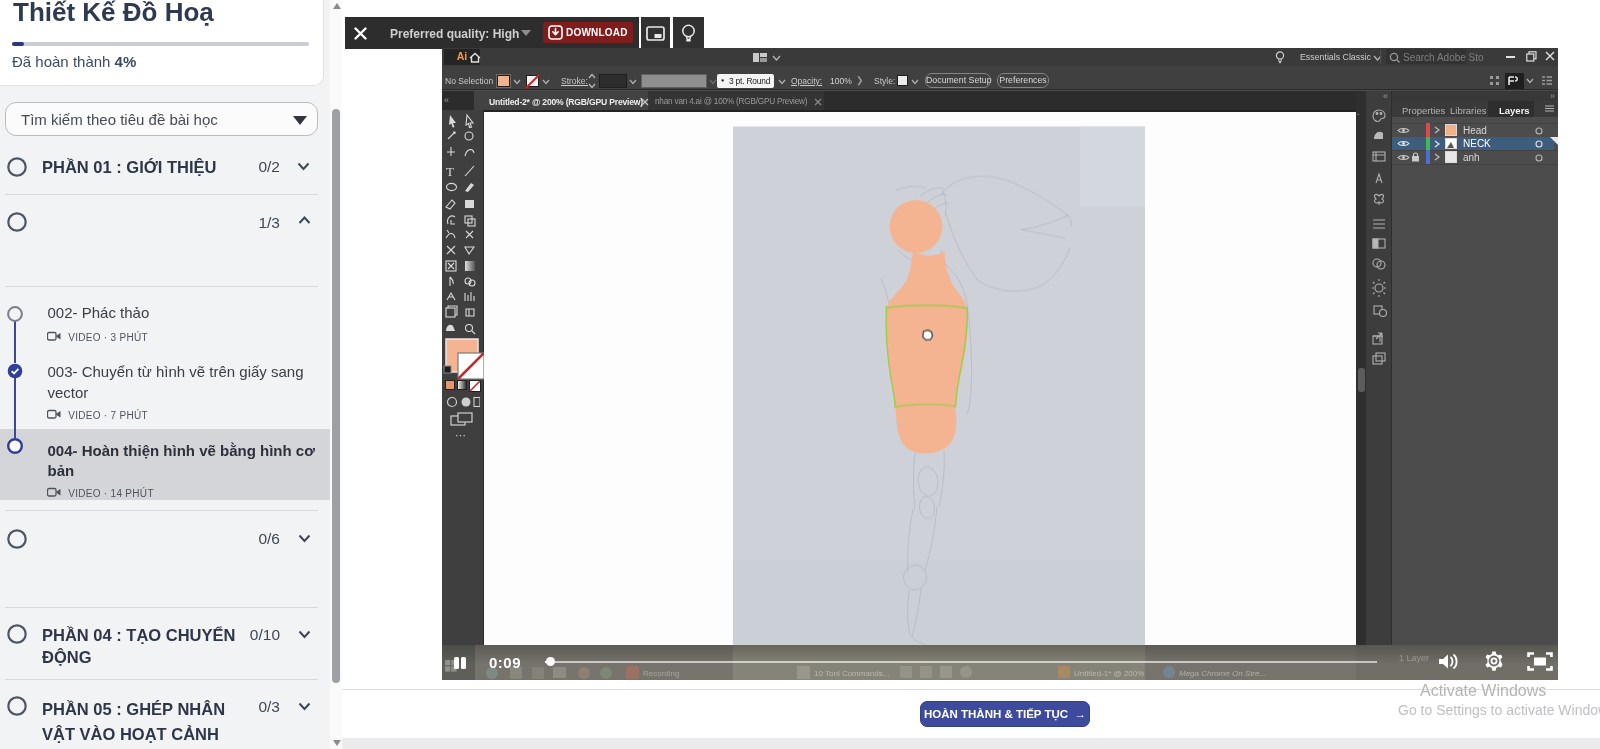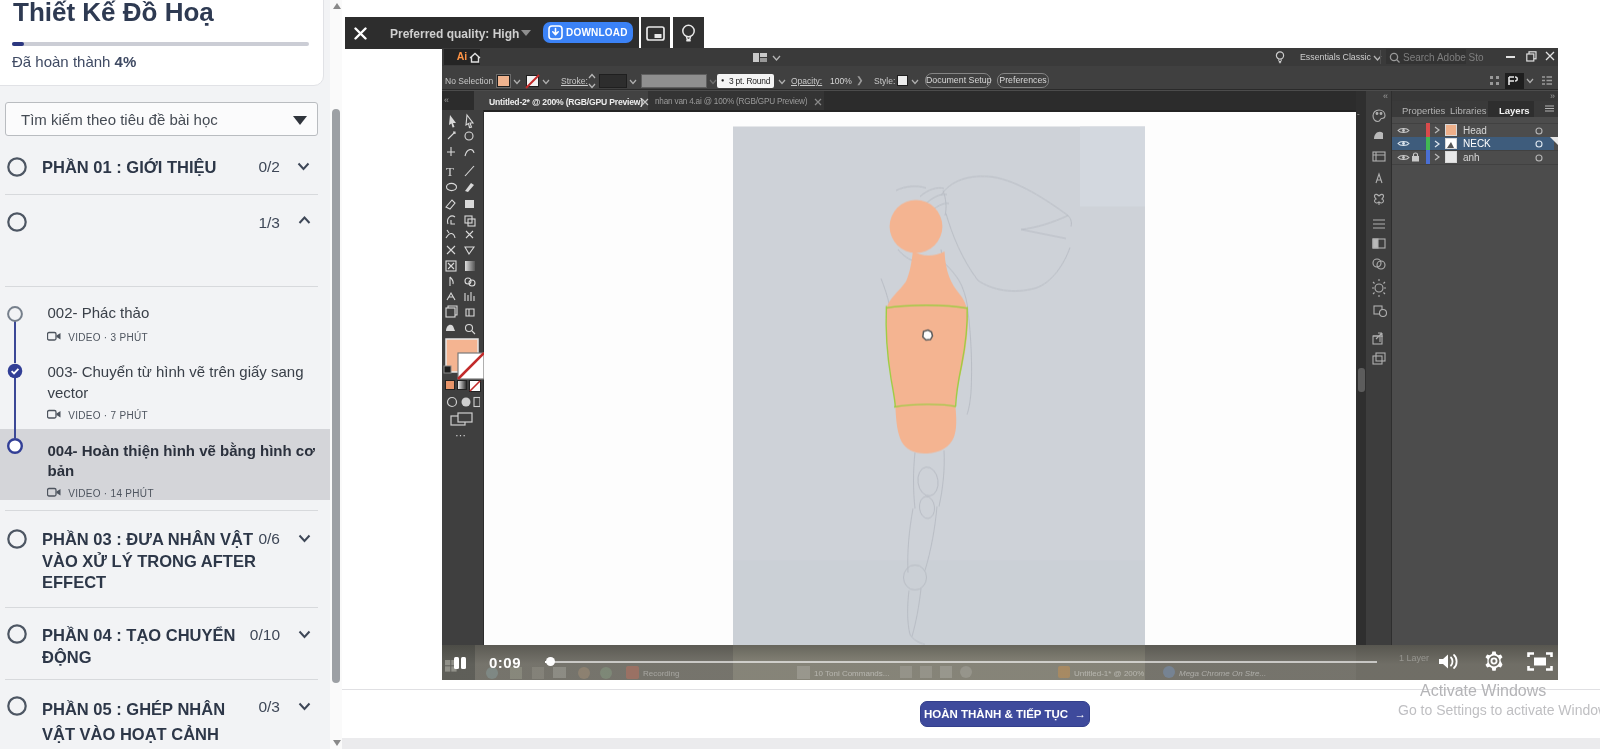--- a/index.html
+++ b/index.html
@@ -12,21 +12,21 @@
 <div id="page">
 
   <div class="abs" id="sidebar" style="left:0;top:0;width:342px;height:749px;background:#f2f3f5;overflow:hidden;">
 
     <div class="abs" style="left:-12px;top:-14px;width:336px;height:100px;background:#fff;border:1px solid #e1e2e6;border-radius:10px;"></div>
     <div class="abs" style="left:13px;top:-3px;width:310px;font-size:26px;font-weight:bold;color:#2e3a52;letter-spacing:0px;">Thiết Kế Đồ Hoạ</div>
     <div class="abs" style="left:12px;top:42px;width:297px;height:3.5px;background:#cbcdd5;border-radius:2px;"></div>
     <div class="abs" style="left:12px;top:42px;width:12px;height:3.5px;background:#2c3780;border-radius:2px;"></div>
     <div class="abs" style="left:12px;top:53px;font-size:15px;color:#3f4a63;">Đã hoàn thành <b>4%</b></div>
 
-    <div class="abs" style="left:5px;top:102px;width:313px;height:34px;border:1px solid #b9bcc0;border-radius:3px;background:#fbfbfc;">
+    <div class="abs" style="left:5px;top:102px;width:313px;height:34px;border:1px solid #b9bcc0;border-radius:11px;background:#fbfbfc;">
       <div class="abs" style="left:15px;top:8px;font-size:15px;color:#454b54;">Tìm kiếm theo tiêu đề bài học</div>
       <div class="abs" style="left:287px;top:13px;width:0;height:0;border-left:7px solid transparent;border-right:7px solid transparent;border-top:9px solid #30343c;"></div>
     </div>
 
     <svg class="abs" style="left:6.5px;top:157px;" width="20" height="20">
         <circle cx="10" cy="10" r="8.7" fill="none" stroke="#4d5663" stroke-width="2.2"></circle>
       </svg>
     <div class="abs" style="left:42px;top:157px;width:205px;font-size:16.5px;font-weight:bold;color:#2d3748;line-height:21.5px;">PHẦN 01 : GIỚI THIỆU</div>
     <div class="abs" style="left:232px;top:158px;width:48px;text-align:right;font-size:15.5px;color:#3e4757;">0/2</div>
     <svg class="abs" style="left:297px;top:162px;" width="13" height="9">
@@ -75,21 +75,20 @@
       <svg width="15" height="11" style="vertical-align:-1px;">
           <rect x="0.5" y="1.5" width="8.5" height="7.5" rx="1.5" fill="none" stroke="#4d545e" stroke-width="1.3"></rect>
           <path d="M9.5 4.5 L13.5 2 V8.5 L9.5 6 Z" fill="#4d545e"></path>
         </svg><span style="font-size:10px;color:#4d545e;letter-spacing:0.3px;">&nbsp; VIDEO · 14 PHÚT</span>
     </div>
     <div class="abs" style="left:5px;top:510px;width:313px;height:1px;background:#d7d9dc;"></div>
 
     <svg class="abs" style="left:6.5px;top:528.5px;" width="20" height="20">
         <circle cx="10" cy="10" r="8.7" fill="none" stroke="#4d5663" stroke-width="2.2"></circle>
       </svg>
-    <div class="abs" style="left:42px;top:529px;width:221px;font-size:16.5px;font-weight:bold;color:#2d3748;line-height:21.5px;">PHẦN 03 : ĐƯA NHÂN VẬT VÀO XỬ LÝ TRONG AFTER EFFECT</div>
     <div class="abs" style="left:232px;top:530px;width:48px;text-align:right;font-size:15.5px;color:#3e4757;">0/6</div>
     <svg class="abs" style="left:298px;top:534px;" width="13" height="9">
         <path d="M1.5 1.5 L6.5 7 L11.5 1.5" fill="none" stroke="#3e4757" stroke-width="2"></path>
       </svg>
     <div class="abs" style="left:5px;top:607px;width:313px;height:1px;background:#d7d9dc;"></div>
 
     <svg class="abs" style="left:6.5px;top:623.5px;" width="20" height="20">
         <circle cx="10" cy="10" r="8.7" fill="none" stroke="#4d5663" stroke-width="2.2"></circle>
       </svg>
     <div class="abs" style="left:42px;top:625px;width:218px;font-size:16.5px;font-weight:bold;color:#2d3748;line-height:21.5px;">PHẦN 04 : TẠO CHUYỂN ĐỘNG</div>
@@ -115,21 +114,21 @@
   <div class="abs" style="left:332.5px;top:740px;width:0;height:0;border-left:4px solid transparent;border-right:4px solid transparent;border-top:6px solid #8a8a8a;"></div>
 
   <div class="abs" style="left:345px;top:17px;width:294px;height:31.5px;background:#2d2d2d;"></div>
   <div class="abs" style="left:641px;top:17px;width:29px;height:31.5px;background:#313131;"></div>
   <div class="abs" style="left:673px;top:17px;width:31px;height:31.5px;background:#313131;"></div>
   <svg class="abs" style="left:354px;top:27px;" width="13" height="13" viewBox="0 0 13 13">
       <path d="M1.5 1.5 L11.5 11.5 M11.5 1.5 L1.5 11.5" stroke="#fff" stroke-width="2.4" stroke-linecap="round"></path>
     </svg>
   <div class="abs" style="left:390px;top:26.5px;font-size:12px;color:#cfcfcf;font-weight:bold;letter-spacing:0px;">Preferred quality: High</div>
   <div class="abs" style="left:521px;top:30px;width:0;height:0;border-left:5.5px solid transparent;border-right:5.5px solid transparent;border-top:6.5px solid #8d8d8d;"></div>
-  <div class="abs" style="left:543px;top:21.5px;width:90px;height:21px;background:#3b82f6;border-radius:7px;">
+  <div class="abs" style="left:543px;top:21.5px;width:90px;height:21px;background:#7f1d1d;border-radius:2px;">
     <svg class="abs" style="left:5px;top:3px;" width="15" height="15" viewBox="0 0 15 15">
         <rect x="1" y="1" width="13" height="13" rx="3" fill="none" stroke="#fff" stroke-width="1.6"></rect>
         <path d="M7.5 3.5 V9 M4.8 6.8 L7.5 9.6 L10.2 6.8" stroke="#fff" stroke-width="1.6" fill="none" stroke-linecap="round" stroke-linejoin="round"></path>
       </svg>
     <div class="abs" style="left:23px;top:5.5px;font-size:10px;font-weight:bold;color:#fff;letter-spacing:0.2px;">DOWNLOAD</div>
   </div>
   <svg class="abs" style="left:646px;top:26px;" width="19" height="15" viewBox="0 0 19 15">
       <rect x="1" y="1" width="17" height="13" rx="2" fill="none" stroke="#e8e8e8" stroke-width="1.7"></rect>
       <rect x="8.5" y="8" width="7" height="4" fill="#e8e8e8"></rect>
     </svg>

